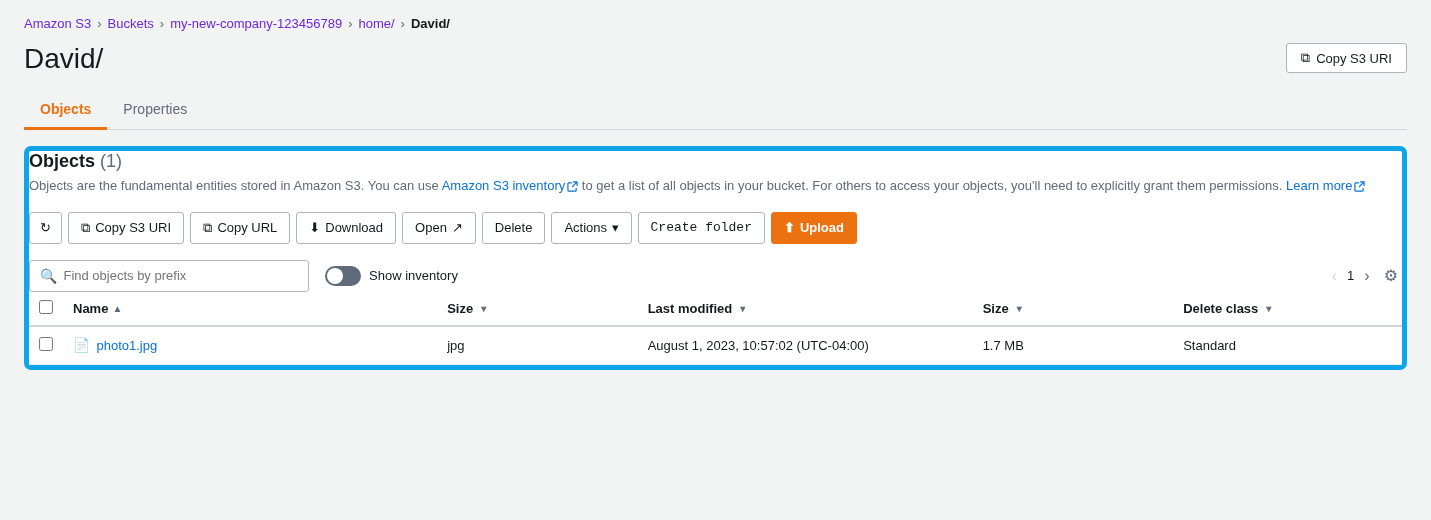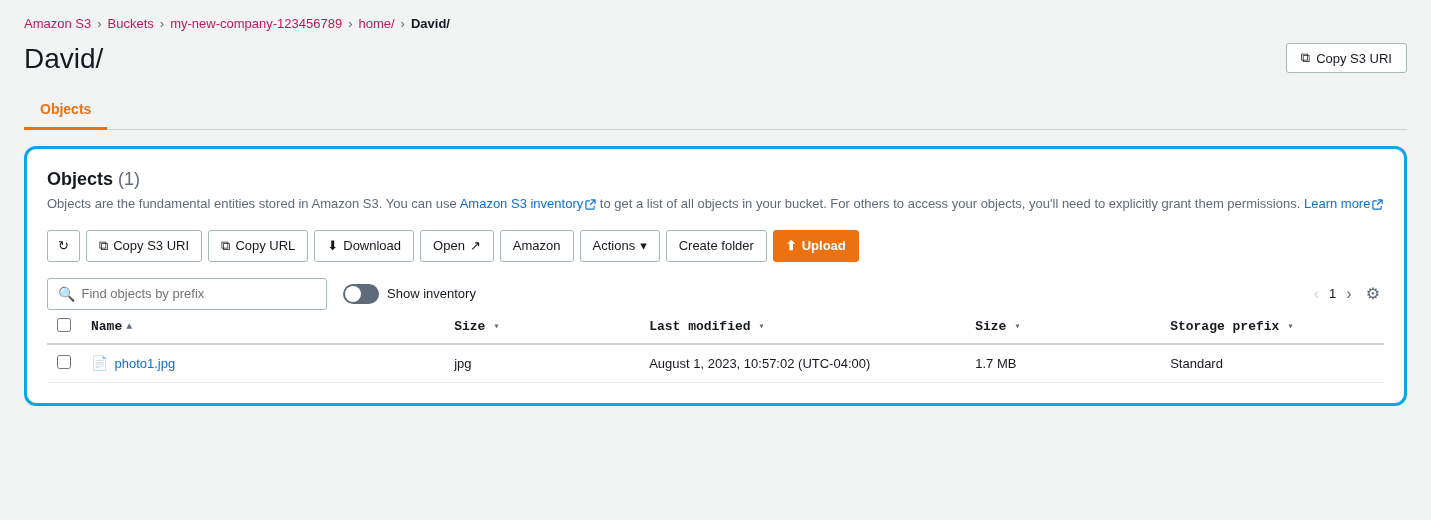--- a/index.html
+++ b/index.html
@@ -18,21 +18,21 @@
       align-items: center;
       gap: 6px;
       font-size: 13px;
       color: #0972d3;
       margin-bottom: 12px;
     }
     .breadcrumb span.sep {
       color: #5f6b7a;
     }
     .breadcrumb a {
-      color: #be185d;
+      color: #6d28d9;
       text-decoration: none;
       cursor: pointer;
     }
     .breadcrumb .current {
       color: #16191f;
       font-weight: 600;
     }
     .page-header {
       display: flex;
       align-items: flex-start;
@@ -69,23 +69,22 @@
       border-bottom: 3px solid transparent;
       margin-bottom: -1px;
     }
     .tab.active {
       color: #ec7211;
       border-bottom: 3px solid #ec7211;
       font-weight: 600;
     }
     .content-panel {
       background: #fff;
-      border: 3px solid #0ea5e9;
-      border-radius: 12px;
-      padding: 20px;
+      border: 5px solid #0ea5e9;
+      border-radius: 7px;
     }
     .section-header {
       margin-bottom: 8px;
     }
     .section-title {
       font-size: 18px;
       font-weight: 700;
       color: #16191f;
     }
     .section-title span.count {
@@ -131,20 +130,21 @@
       height: 32px;
     }
     .toolbar-btn.refresh {
       padding: 5px 10px;
     }
     .toolbar-btn.actions {
       border: 1px solid #aab7b8;
     }
     .toolbar-btn.create-folder {
       border: 1px solid #aab7b8;
+      font-family: Liberation Mono, monospace;
     }
     .toolbar-btn.upload {
       background: #ec7211;
       border: 1px solid #ec7211;
       color: #fff;
       font-weight: 600;
     }
     .search-box {
       display: flex;
       align-items: center;
@@ -244,21 +244,20 @@
       padding: 8px 10px;
       font-weight: 700;
       color: #16191f;
       white-space: nowrap;
       font-size: 13px;
     }
     thead th .th-inner {
       display: flex;
       align-items: center;
       gap: 4px;
-      font-family: Liberation Mono, monospace;
     }
     tbody tr {
       border-bottom: 1px solid #eaeded;
     }
     tbody td {
       padding: 10px 10px;
       font-size: 13px;
       color: #16191f;
     }
     .file-link {
@@ -314,20 +313,21 @@
   <div class="page-header">
     <h1 class="page-title">David/</h1>
     <button class="copy-s3-uri-btn">
       <span>⧉</span>
       <span>Copy S3 URI</span>
     </button>
   </div>
 
   <div class="tabs">
     <div class="tab active">Objects</div>
+    <div class="tab">Properties</div>
   </div>
 
   <div class="content-panel">
 
     <div class="section-header">
       <div>
         <span class="section-title">
           <span>Objects</span>
           <span class="count">(1)</span>
         </span>
@@ -355,21 +355,21 @@
       </button>
       <button class="toolbar-btn">
         <span>⬇</span>
         <span>Download</span>
       </button>
       <button class="toolbar-btn">
         <span>Open</span>
         <span>↗</span>
       </button>
       <button class="toolbar-btn">
-        <span>Amazon</span>
+        <span>Delete</span>
       </button>
       <button class="toolbar-btn actions">
         <span>Actions</span>
         <span>▾</span>
       </button>
       <button class="toolbar-btn create-folder">
         <span>Create folder</span>
       </button>
       <button class="toolbar-btn upload">
         <span>⬆</span>
@@ -421,21 +421,21 @@
             </div>
           </th>
           <th class="col-size">
             <div class="th-inner">
               <span>Size</span>
               <span class="filter-icon">▾</span>
             </div>
           </th>
           <th class="col-storage">
             <div class="th-inner">
-              <span>Storage prefix</span>
+              <span>Delete class</span>
               <span class="filter-icon">▾</span>
             </div>
           </th>
         </tr>
       </thead>
       <tbody>
         <tr>
           <td class="checkbox-col">
             <input type="checkbox" style="">
           </td>

